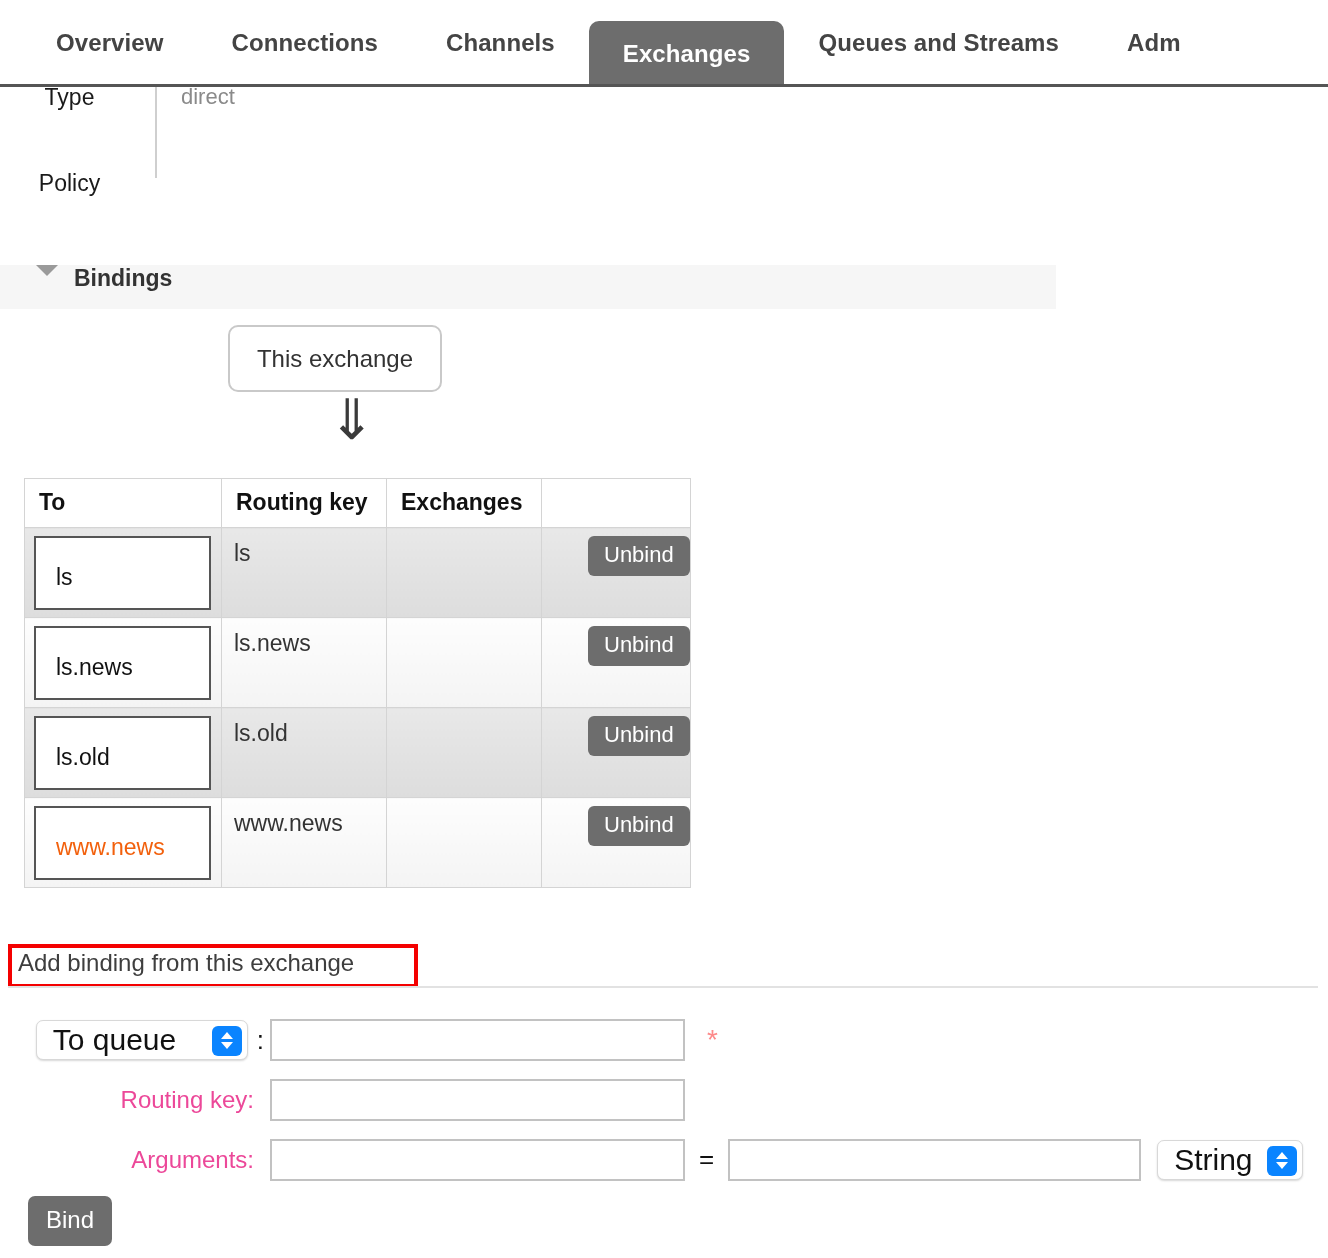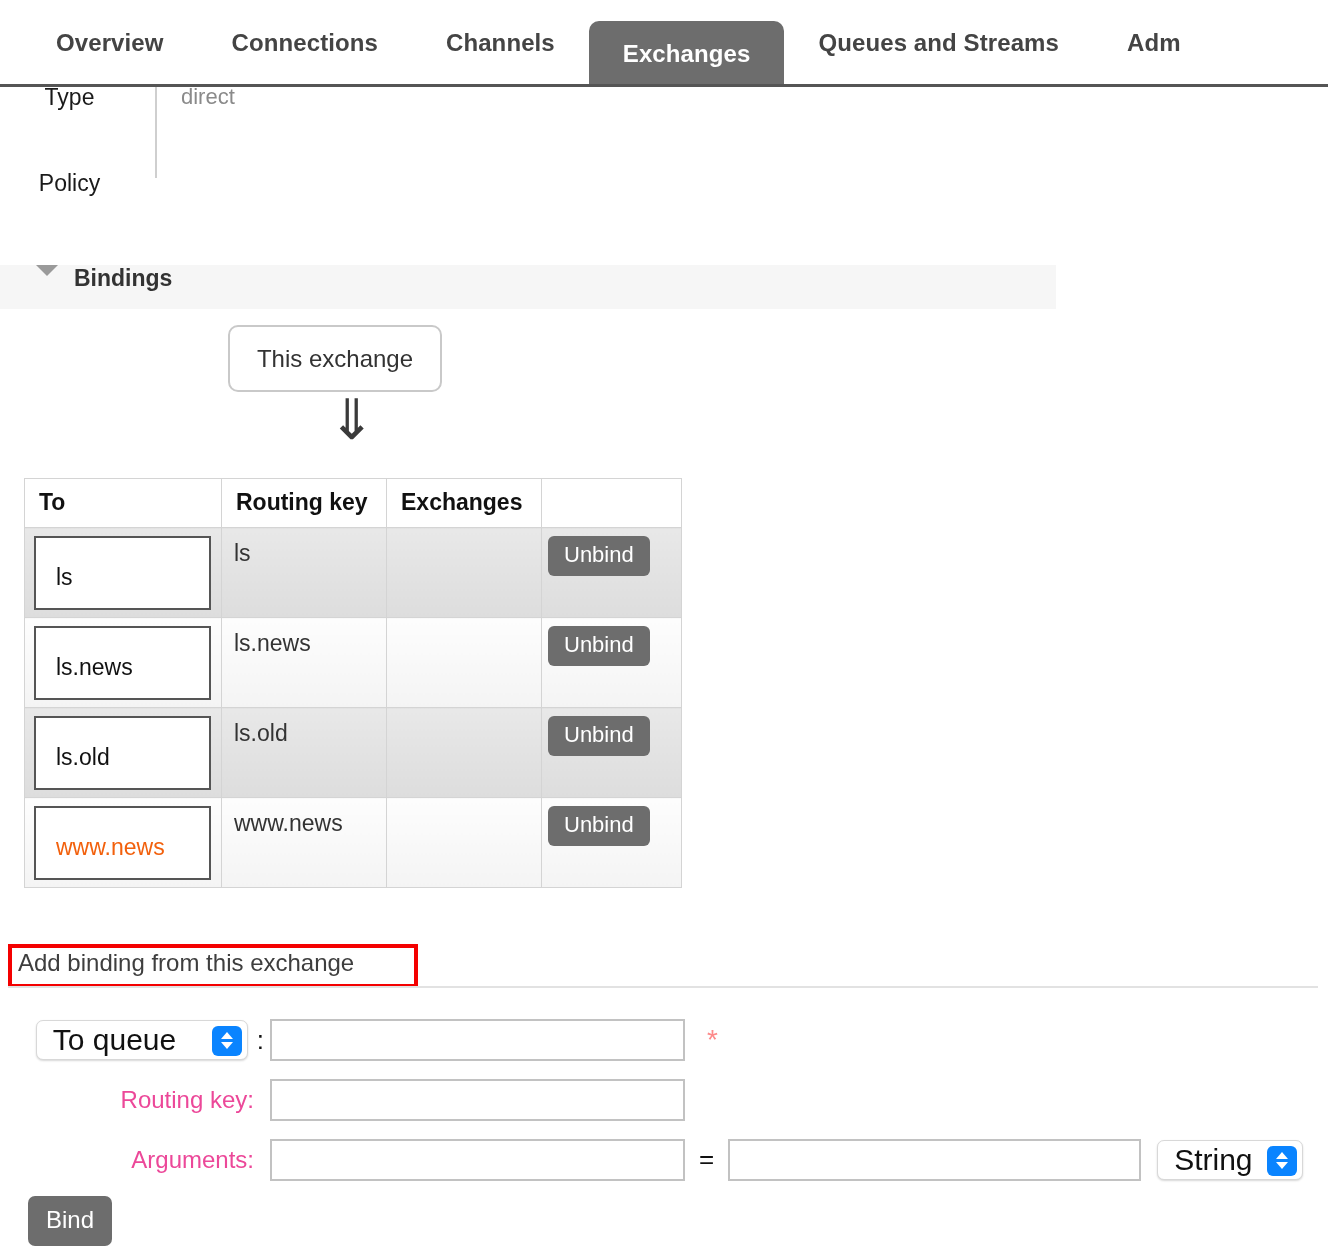--- a/index.html
+++ b/index.html
@@ -244,20 +244,21 @@
     display: inline-block;
     background: #6d6d6d;
     color: #ffffff;
     border: none;
     border-radius: 6px;
     padding: 7px 16px 9px 16px;
     font-size: 22px;
     font-family: inherit;
     cursor: pointer;
     line-height: 1.1;
+    margin-left: 40px;
   }
 
   
   .form-heading-wrap {
     position: absolute;
     left: 8px;
     top: 944px;
     width: 410px;
     height: 44px;
     border: 4px solid #f40000;

